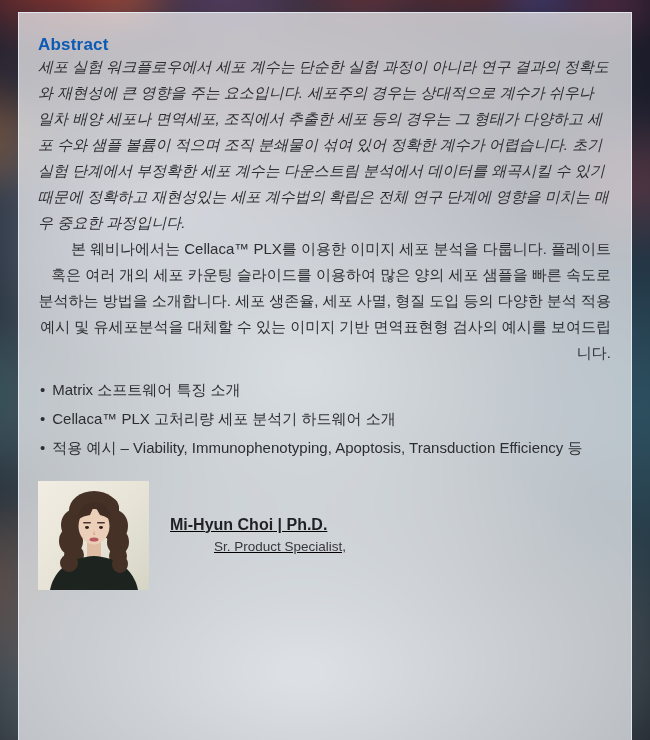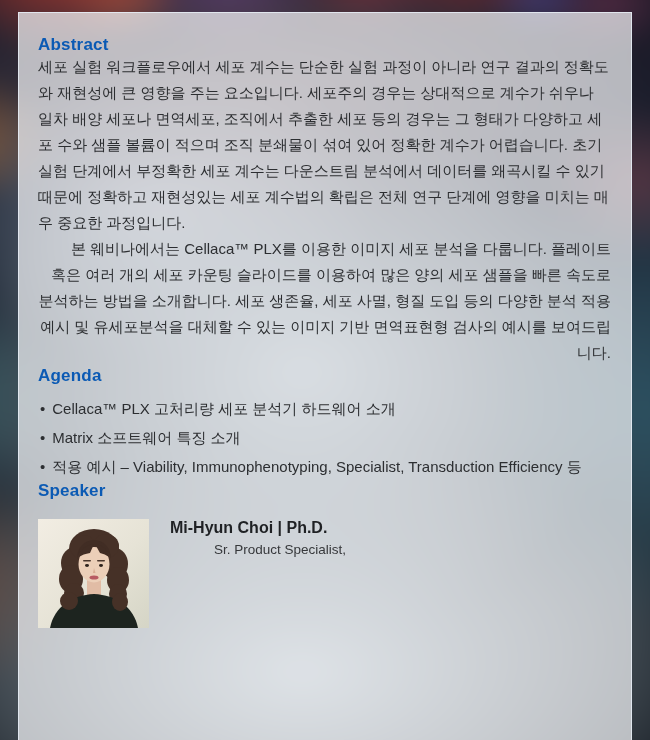--- a/index.html
+++ b/index.html
@@ -38,57 +38,55 @@
     border-bottom:none;
     padding:22px 20px 16px 19px;
   }
   h2.sec{
     font-size:17px; line-height:19px; font-weight:bold; margin:0;
     color:#0b5ab4; letter-spacing:0.2px;
   }
   p.body{
     margin:0; font-size:15px; line-height:26px; color:#2c2e31;
   }
-  .p1{margin-top:3px;}
+  .p1{margin-top:3px;font-style:italic;}
   .p2{text-indent:14px;text-align:right;}
   .agenda-h{margin-top:43px;}
   .agenda-list{margin-top:9px;}
   .agenda-item{
     font-size:15px; line-height:29px; color:#2c2e31; white-space:nowrap;
   }
   .agenda-item .blt{display:inline-block; margin:0 7px 0 2px;}
   .speaker-h{margin-top:26px;}
-  .speaker-row{display:flex; align-items:flex-start; margin-top:19px;}
+  .speaker-row{display:flex; align-items:center; margin-top:19px;text-decoration:underline;}
   .photo{
     width:111px; height:109px; flex:0 0 auto; overflow:hidden;
   }
   .photo svg{display:block;}
   .speaker-info{margin-left:21px; padding-bottom:1px;}
   .speaker-name{font-size:16px; font-weight:bold; color:#1f2124; margin-bottom:4px;}
   .speaker-title{font-size:13.5px; line-height:17px; color:#36383b;margin-left:44px;}
 </style>
 </head>
 <body>
 
 <div class="bg"></div>
 
 <div class="panel">
 
   <h2 class="sec">Abstract</h2>
   <p class="body p1">세포 실험 워크플로우에서 세포 계수는 단순한 실험 과정이 아니라 연구 결과의 정확도와 재현성에 큰 영향을 주는 요소입니다. 세포주의 경우는 상대적으로 계수가 쉬우나 일차 배양 세포나 면역세포, 조직에서 추출한 세포 등의 경우는 그 형태가 다양하고 세포 수와 샘플 볼륨이 적으며 조직 분쇄물이 섞여 있어 정확한 계수가 어렵습니다. 초기 실험 단계에서 부정확한 세포 계수는 다운스트림 분석에서 데이터를 왜곡시킬 수 있기 때문에 정확하고 재현성있는 세포 계수법의 확립은 전체 연구 단계에 영향을 미치는 매우 중요한 과정입니다.</p>
   <p class="body p2">본 웨비나에서는 Cellaca™ PLX를 이용한 이미지 세포 분석을 다룹니다. 플레이트 혹은 여러 개의 세포 카운팅 슬라이드를 이용하여 많은 양의 세포 샘플을 빠른 속도로 분석하는 방법을 소개합니다. 세포 생존율, 세포 사멸, 형질 도입 등의 다양한 분석 적용 예시 및 유세포분석을 대체할 수 있는 이미지 기반 면역표현형 검사의 예시를 보여드립니다.</p>
 
-  <h2 class="sec agenda-h">Agenda</h2>
   <div class="agenda-list" id="agenda-list">
+      <div class="agenda-item"><span class="blt">•</span><span>Matrix 소프트웨어 특징 소개</span></div>
       <div class="agenda-item"><span class="blt">•</span><span>Cellaca™ PLX 고처리량 세포 분석기 하드웨어 소개</span></div>
-      <div class="agenda-item"><span class="blt">•</span><span>Matrix 소프트웨어 특징 소개</span></div>
-      <div class="agenda-item"><span class="blt">•</span><span>적용 예시 – Viability, Immunophenotyping, Specialist, Transduction Efficiency 등</span></div>
+      <div class="agenda-item"><span class="blt">•</span><span>적용 예시 – Viability, Immunophenotyping, Apoptosis, Transduction Efficiency 등</span></div>
     </div>
 
-  <h2 class="sec speaker-h">Speaker</h2>
 
   <div class="speaker-row">
     <div class="photo">
       <svg width="111" height="109" viewBox="0 0 111 109" xmlns="http://www.w3.org/2000/svg">
         <defs>
           <linearGradient id="pbg" x1="0" y1="0" x2="1" y2="1">
             <stop offset="0" stop-color="#f2ede3"></stop>
             <stop offset="0.55" stop-color="#e6e3d6"></stop>
             <stop offset="1" stop-color="#d5d5c6"></stop>
           </linearGradient>

